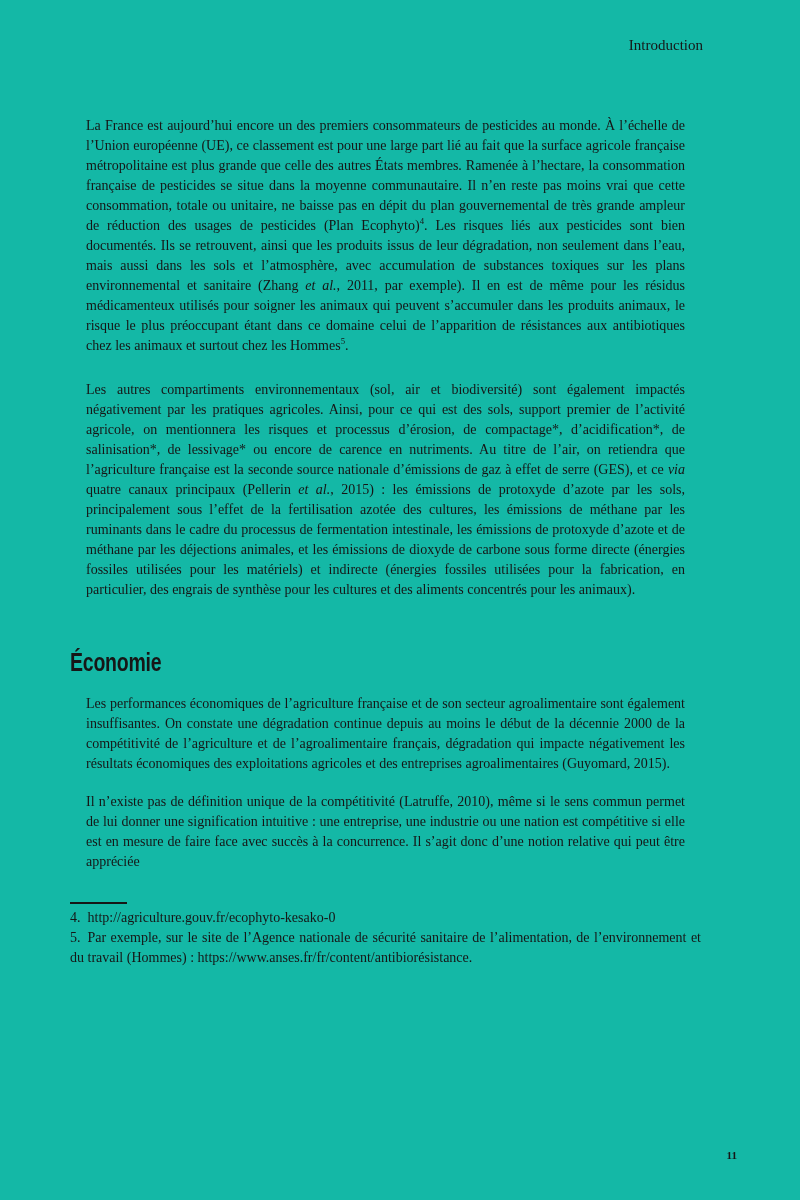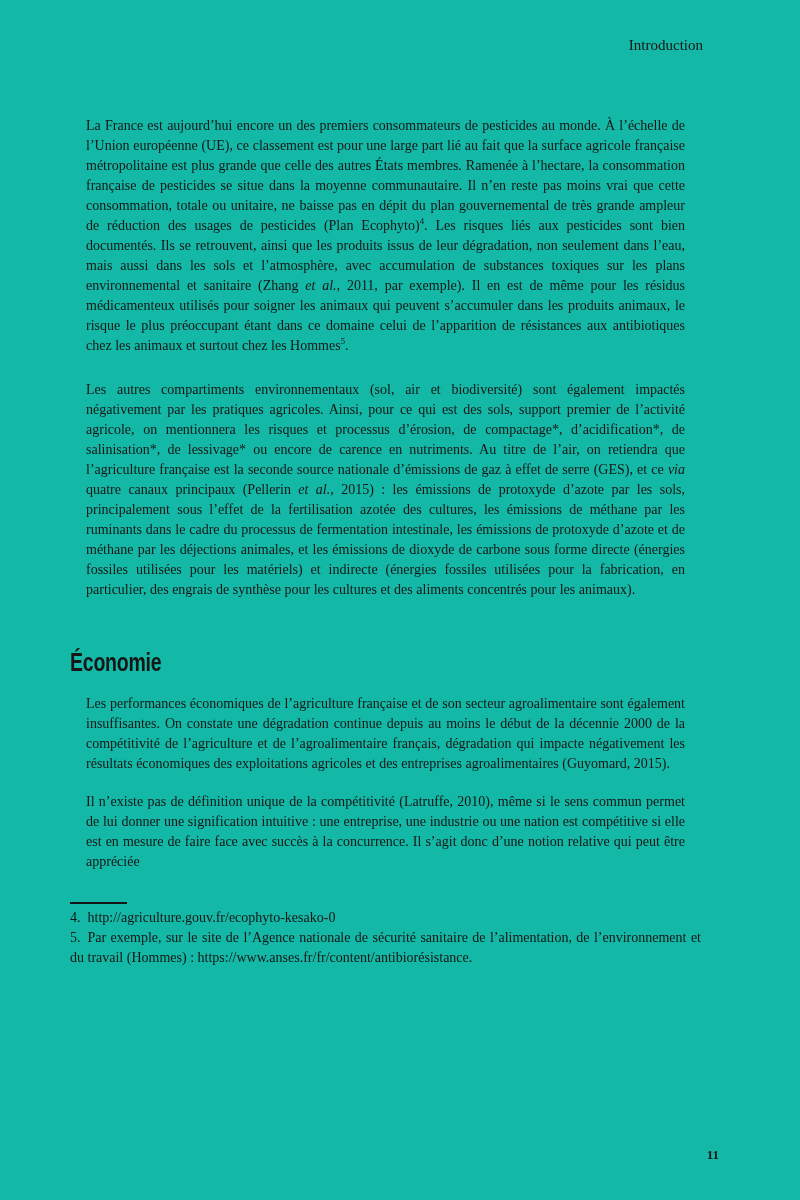--- a/index.html
+++ b/index.html
@@ -71,24 +71,24 @@
   }
   .footnote {
     text-align: justify;
     hyphens: auto;
     -webkit-hyphens: auto;
   }
   .footnote .fn-num { margin-right: 7px; }
   .page-number {
     position: absolute;
     top: 1144px;
-    left: 54px;
+    left: 72px;
     width: 665px;
     text-align: right;
-    font-size: 13px;
+    font-size: 11px;
     font-weight: bold;
     line-height: 22px;
   }
 </style>
 </head>
 <body>
 
 <div class="page">
 
   <div class="running-header">Introduction</div>

